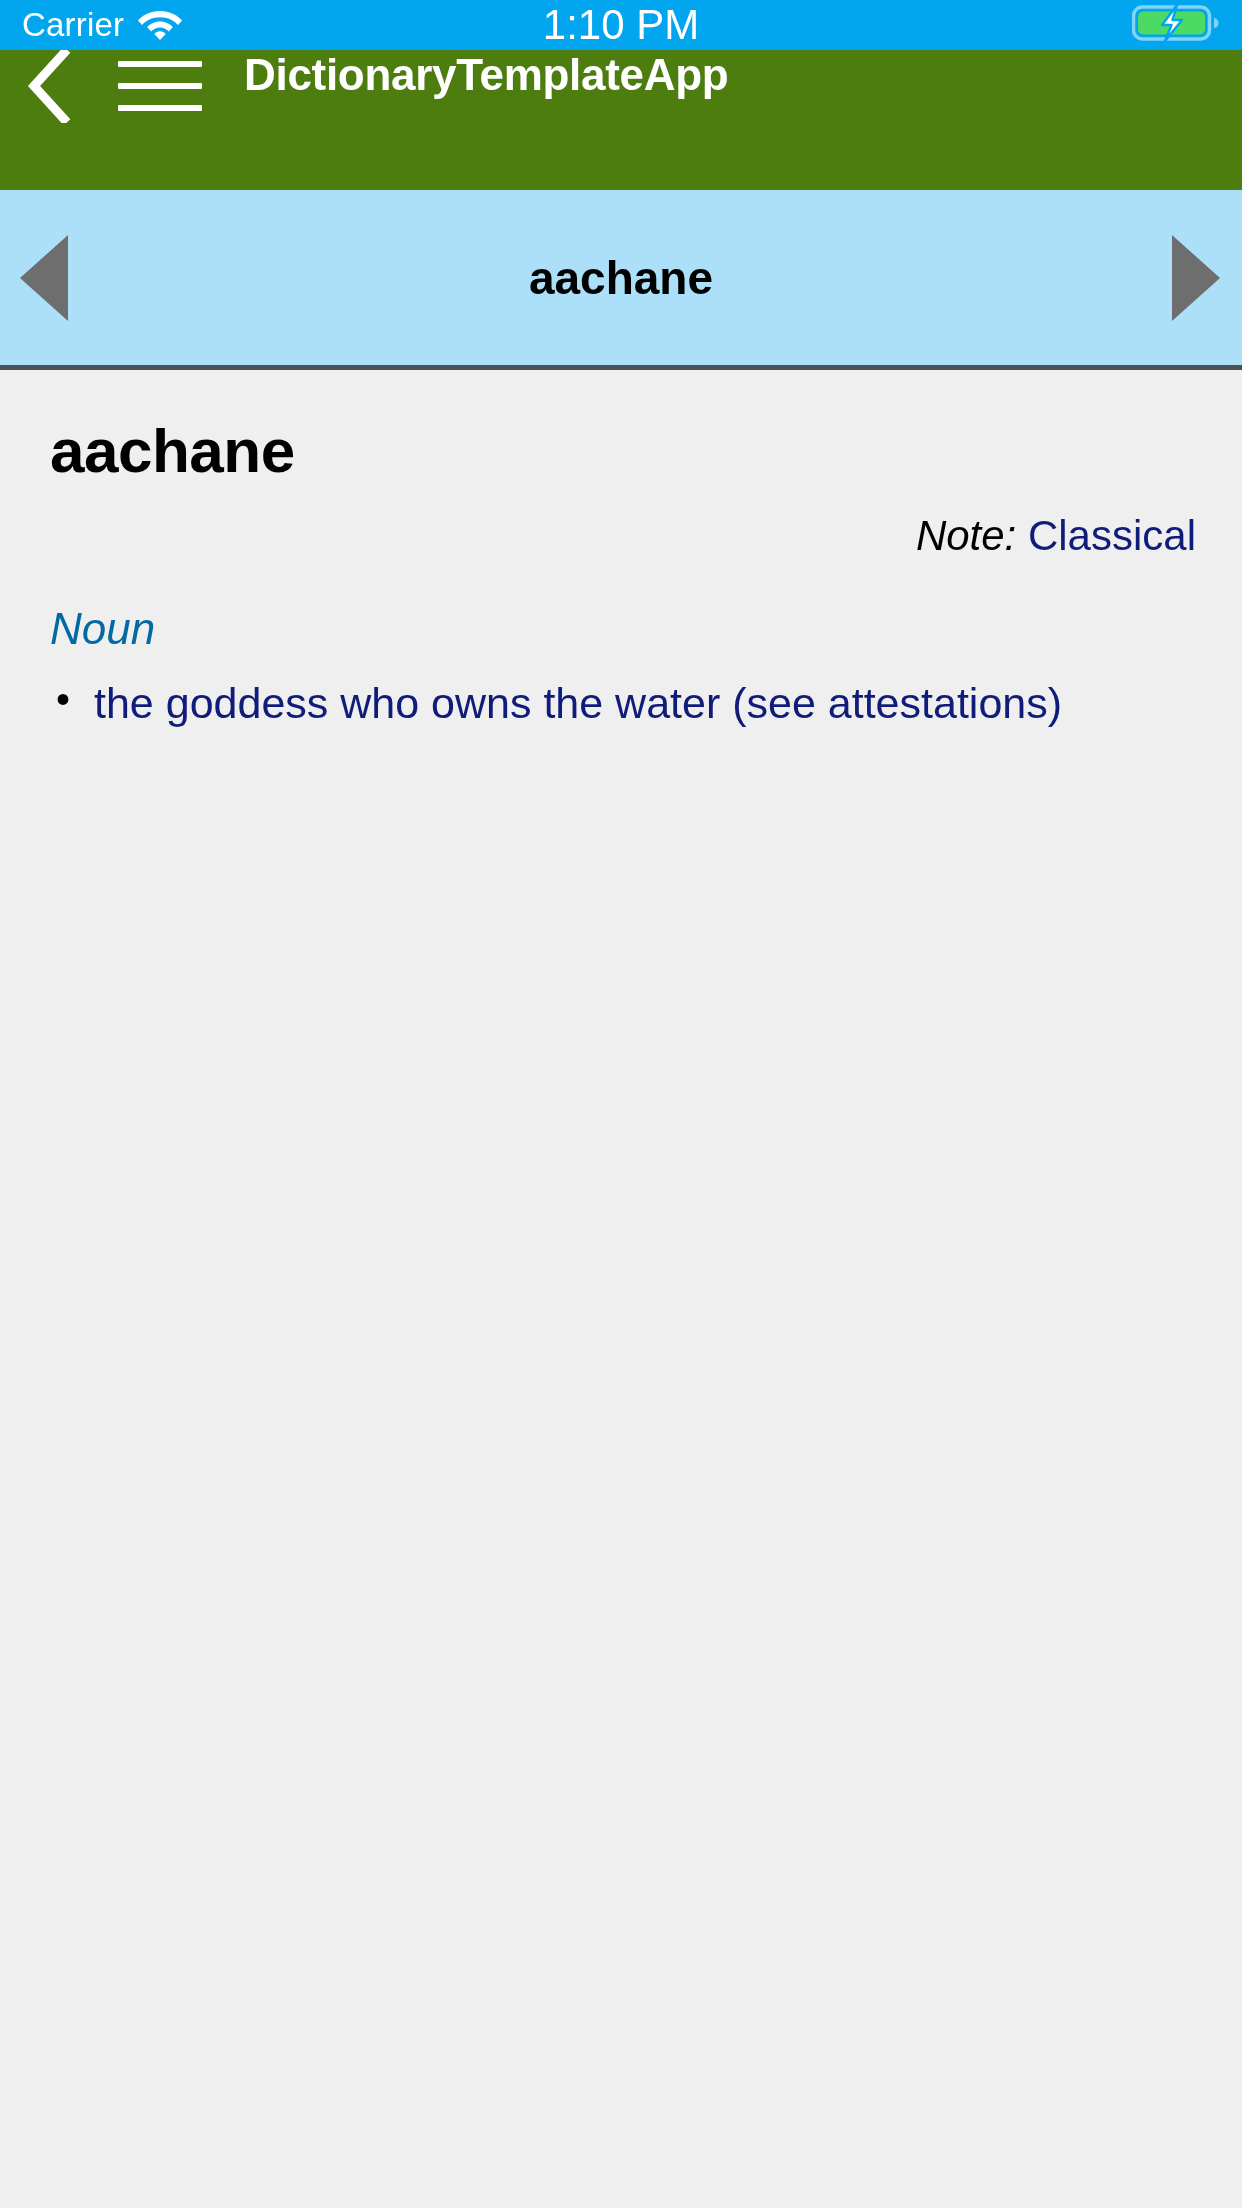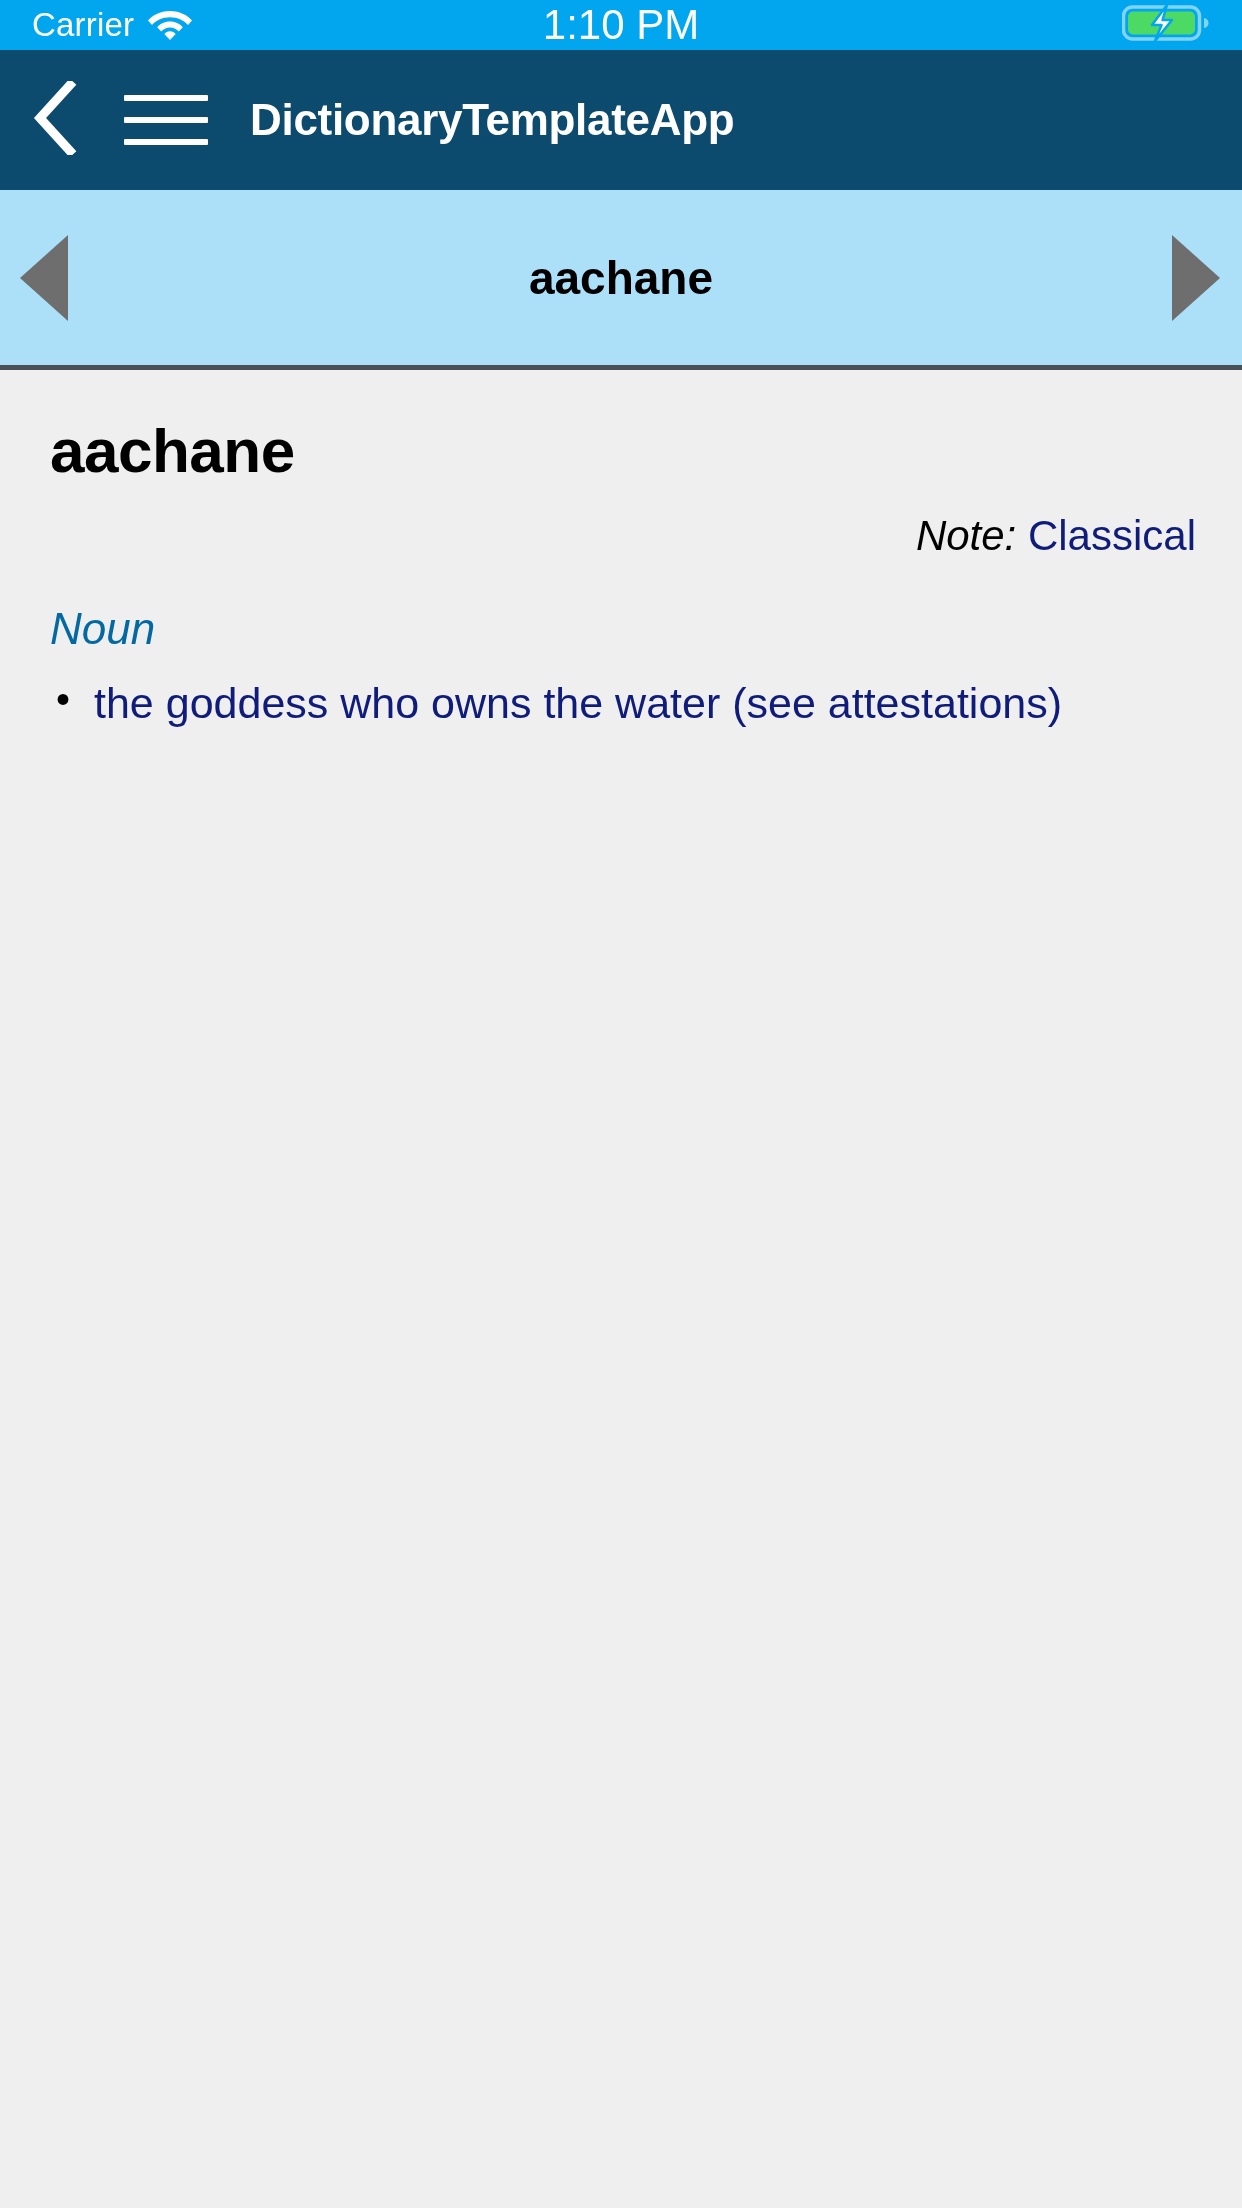--- a/index.html
+++ b/index.html
@@ -15,21 +15,21 @@
     position: relative;
   }
 
   
   .status-bar {
     height: 50px;
     background: #02a6ef;
     display: flex;
     align-items: center;
     position: relative;
-    padding: 0 32px;
+    padding: 0 22px;
     box-sizing: border-box;
     gap: 20px;
   }
   .status-left {
     display: flex;
     align-items: center;
     gap: 14px;
   }
   .carrier-label {
     color: #ffffff;
@@ -48,24 +48,24 @@
   }
   .status-right {
     margin-left: auto;
     display: flex;
     align-items: center;
   }
 
   
   .nav-header {
     height: 140px;
-    background: #0c4a6e;
-    display: flex;
-    align-items: center;
-    padding-left: 24px;
+    background: #4d7c0f;
+    display: flex;
+    align-items: flex-start;
+    padding-left: 18px;
     box-sizing: border-box;
   }
   .back-btn {
     width: 62px;
     height: 76px;
     display: flex;
     align-items: center;
     justify-content: center;
     cursor: pointer;
   }

